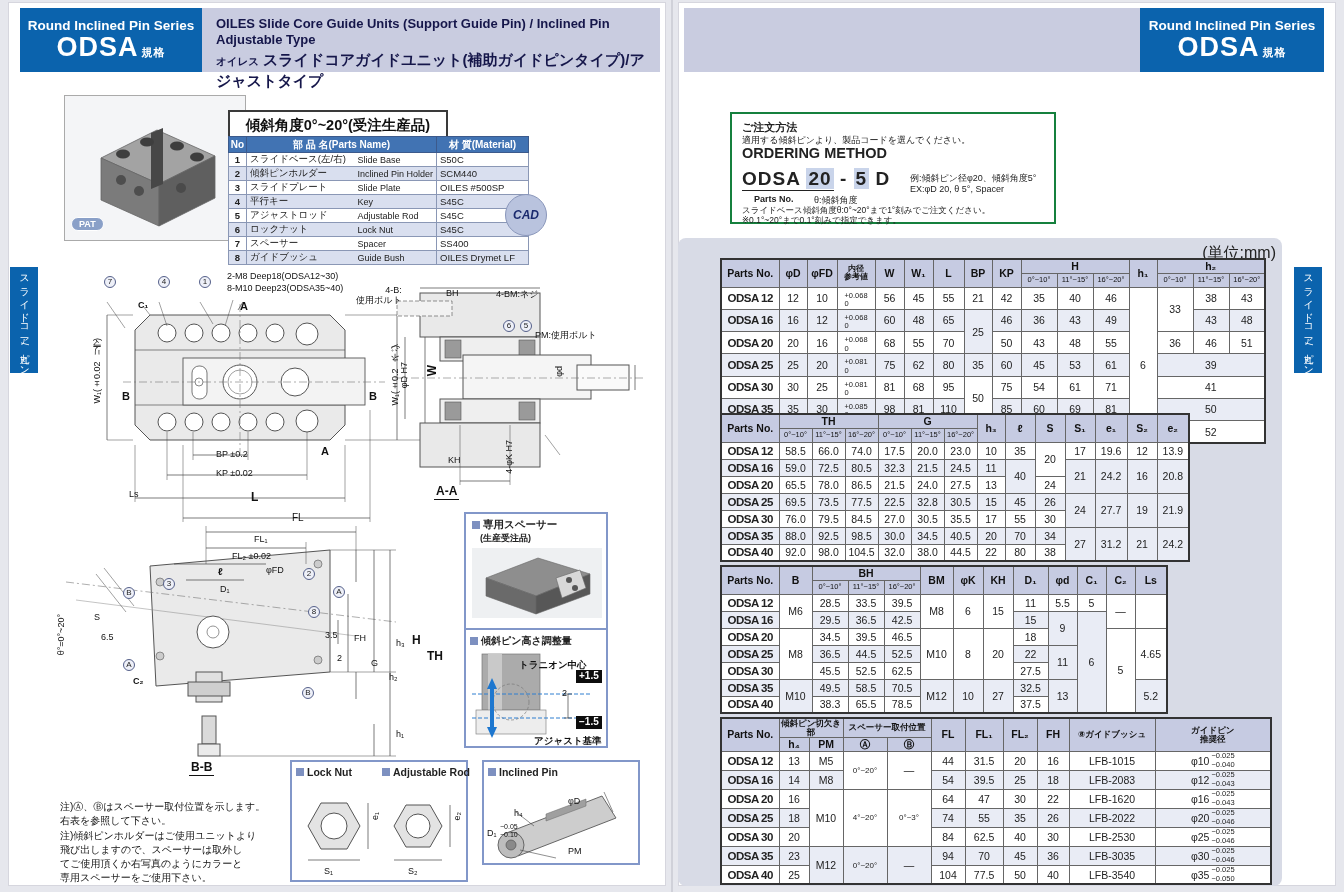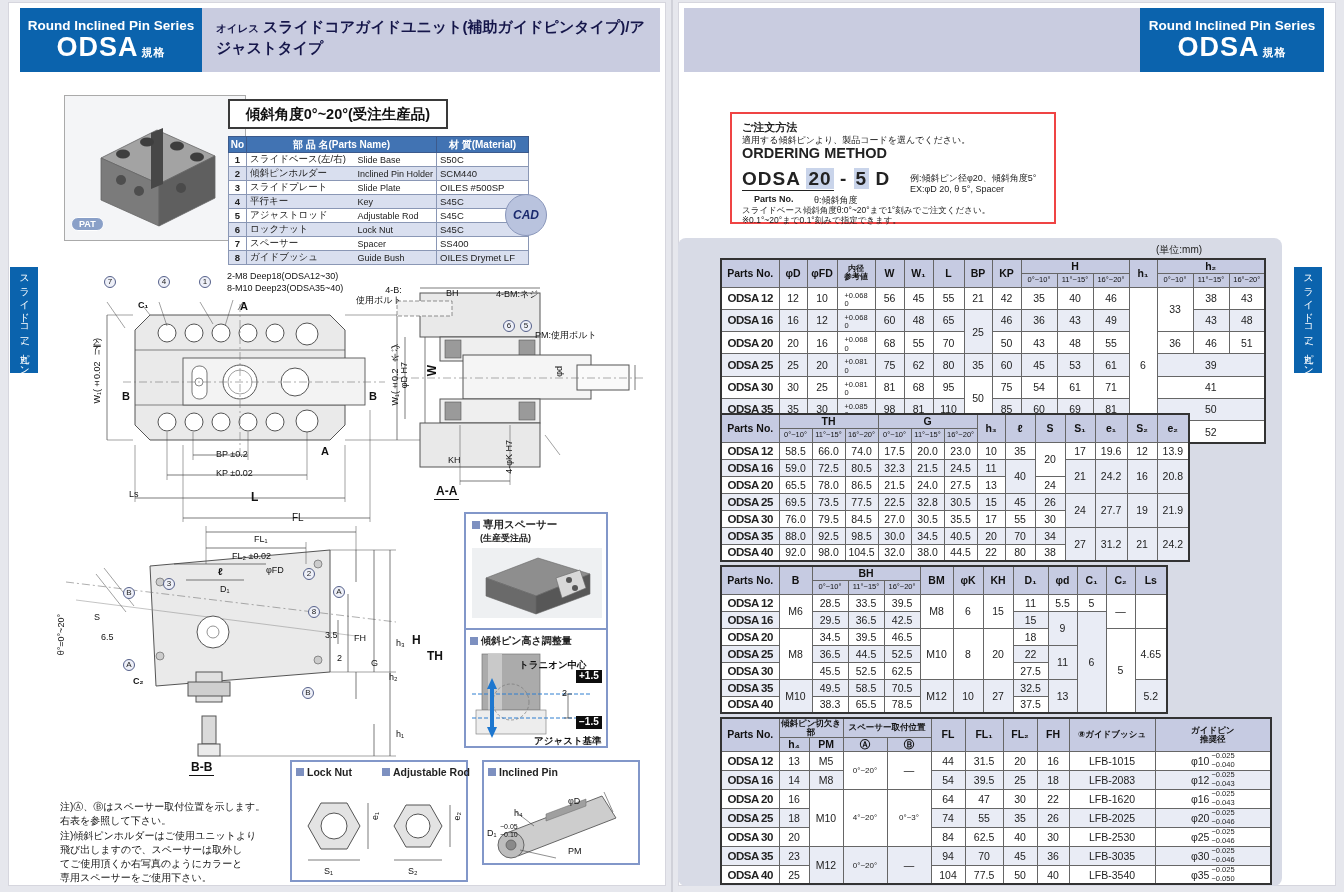--- a/index.html
+++ b/index.html
@@ -49,41 +49,42 @@
   .dlab{position:absolute;font-size:9px;line-height:1.15;color:#111;white-space:pre;z-index:6}
   .vrot{writing-mode:vertical-rl;transform:rotate(180deg);display:inline-block}
   .callout{display:inline-flex;width:12px;height:12px;border:1px solid #55608a;border-radius:50%;align-items:center;justify-content:center;font-size:8px;background:#eef0f8;color:#222}
   .sec{font-size:12px;border-bottom:1.5px solid #111;padding:0 2px;font-weight:bold}
   .notes{font-size:10px;line-height:1.4;white-space:pre-line;color:#111}
   .bluebox{border:2px solid #8297c9;background:#fff}
   .boxtitle{position:absolute;font-size:10.5px;font-weight:bold;display:flex;align-items:center;gap:3px;white-space:nowrap}
   .bsq{width:8px;height:8px;background:#7d90c0;display:inline-block}
   .chip{position:absolute;background:#0d0d0d;color:#fff;font-weight:bold;font-size:10px;line-height:1.25;padding:0 3px;z-index:7}
   
-  .ordbox{border:2px solid #ef4444;background:#fff}
+  .ordbox{border:2px solid #15803d;background:#fff}
   .hl{background:#c9d4ea;padding:0 2px}
   .u{border-bottom:1.5px solid #222;padding-bottom:1px}
   
   .panel{background:#d8dbe6;border-radius:8px}
   svg{position:absolute;overflow:visible}
 </style>
 </head>
 <body>
 
 <div class="canvas">
 
   <div class="page" style="left:8px"></div>
   <div class="page" style="left:678px"></div>
   <div class="abs" style="left:671px;top:0;width:2px;height:892px;background:#d0d1d9"></div>
 
   <div class="abs hdr-blue" style="left:20px;top:8px;width:182px;height:64px">
     <div class="hb1">Round Inclined Pin Series</div>
     <div class="hb2"><span>ODSA</span><span class="suf">規格</span></div>
   </div>
   <div class="abs hdr-bar" style="left:202px;top:8px;width:458px;height:64px">
+    <div class="ht1 b">OILES Slide Core Guide Units (Support Guide Pin) / Inclined Pin Adjustable Type</div>
     <div class="ht2"><span class="pref">オイレス</span><span class="b">スライドコアガイドユニット(補助ガイドピンタイプ)/アジャストタイプ</span></div>
   </div>
   <div class="abs hdr-bar" style="left:684px;top:8px;width:456px;height:64px"></div>
   <div class="abs hdr-blue" style="left:1140px;top:8px;width:184px;height:64px">
     <div class="hb1">Round Inclined Pin Series</div>
     <div class="hb2"><span>ODSA</span><span class="suf">規格</span></div>
   </div>
 
   <div class="abs vtab" style="left:10px;top:267px;width:28px;height:106px">スライドコア/丸ピン</div>
   <div class="abs vtab" style="left:1294px;top:267px;width:28px;height:106px">スライドコア/丸ピン</div>
@@ -98,21 +99,21 @@
       <ellipse cx="82" cy="46" rx="7" ry="4.5" fill="#3e3e3e"></ellipse>
       <ellipse cx="112" cy="50" rx="7" ry="4.5" fill="#3e3e3e"></ellipse>
       <ellipse cx="132" cy="61" rx="7" ry="4.5" fill="#3e3e3e"></ellipse>
       <circle cx="56" cy="84" r="5" fill="#4e4e4e"></circle>
       <circle cx="74" cy="95" r="5" fill="#4e4e4e"></circle>
       <circle cx="116" cy="92" r="5" fill="#4a4a4a"></circle>
     </svg>
     <span class="abs patb" style="left:6px;top:121px">PAT</span>
   </div>
 
-  <div class="abs angle-title" style="left:228px;top:99px;width:220px;height:30px">傾斜角度0°~20°(受注生産品)</div>
+  <div class="abs angle-title" style="left:228px;top:110px;width:220px;height:30px">傾斜角度0°~20°(受注生産品)</div>
   <div class="abs" style="left:228px;top:136px">
       <table class="parts" style="width: 300px;">
         <colgroup>
           <col style="width: 18px;">
           <col style="width: 108px;">
           <col style="width: 82px;">
           <col style="width: 92px;">
         </colgroup>
         <thead>
           <tr>
@@ -448,21 +449,21 @@
     </div>
     <div class="abs b" style="left:22px;top:80px;font-size:9px">Parts No.</div>
     <div class="abs" style="left:82px;top:80px;font-size:9px">θ:傾斜角度</div>
     <div class="abs" style="left:178px;top:58px;font-size:9px">例:傾斜ピン径φ20、傾斜角度5°</div>
     <div class="abs" style="left:178px;top:70px;font-size:9px">EX:φD 20, θ 5°, Spacer</div>
     <div class="abs" style="left:10px;top:91px;font-size:8.5px">スライドベース傾斜角度θ:0°~20°まで1°刻みでご注文ください。</div>
     <div class="abs" style="left:10px;top:101px;font-size:8.5px">※0.1°~20°まで0.1°刻みで指定できます。</div>
   </div>
 
   <div class="abs panel" style="left:678px;top:238px;width:604px;height:648px"></div>
-  <div class="abs" style="left:1156px;top:243px;width:120px;text-align:left;font-size:10px">(単位:mm)</div>
+  <div class="abs" style="left:1156px;top:243px;width:120px;text-align:right;font-size:16px">(単位:mm)</div>
 
   <div class="abs" style="left:720px;top:258px">
       <table class="dim" style="width: 544px;">
         <colgroup>
           <col style="width: 58px;">
           <col style="width: 28px;">
           <col style="width: 30px;">
           <col style="width: 38px;">
           <col style="width: 29px;">
           <col style="width: 29px;">
@@ -996,21 +997,21 @@
                 </span>
               </span></td>
           </tr>
           <tr>
             <td class="pn">ODSA 25</td>
             <td>18</td>
             <td>74</td>
             <td>55</td>
             <td>35</td>
             <td>26</td>
-            <td>LFB-2025</td>
+            <td>LFB-2022</td>
             <td><span class="tw">
                 <span>φ20</span>
                 <span class="tol">
                   <span>−0.025</span>
                   <span>−0.046</span>
                 </span>
               </span></td>
           </tr>
           <tr>
             <td class="pn">ODSA 30</td>

